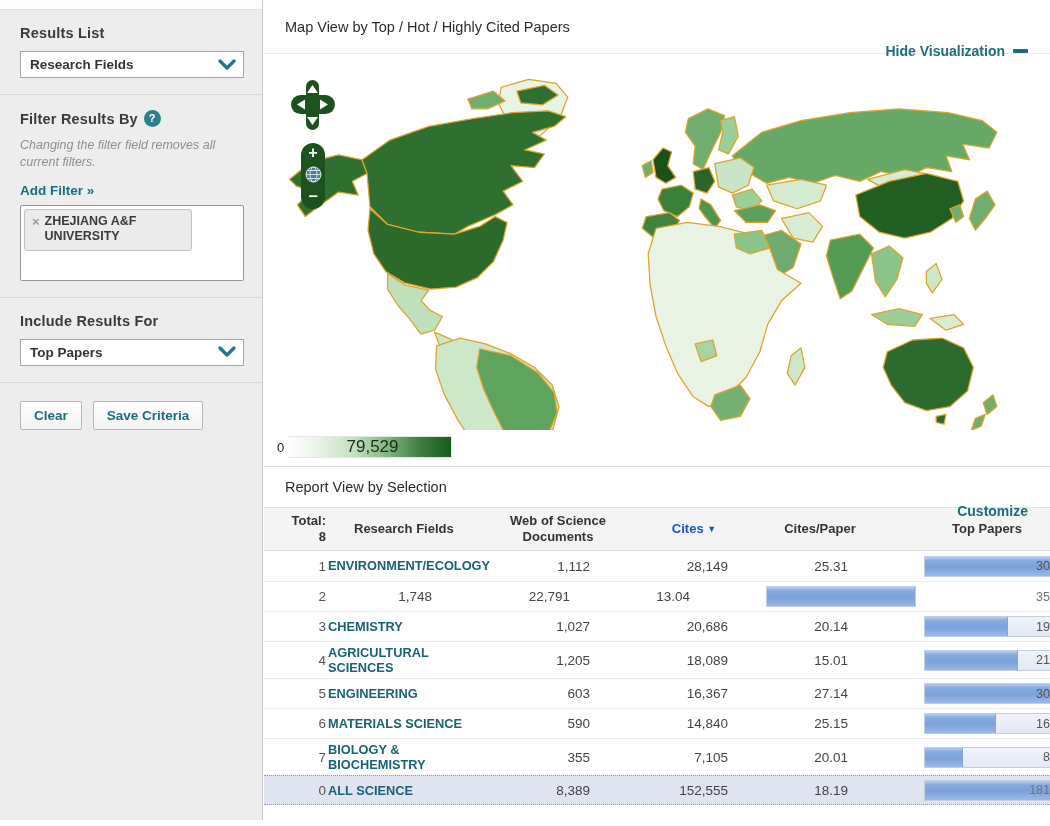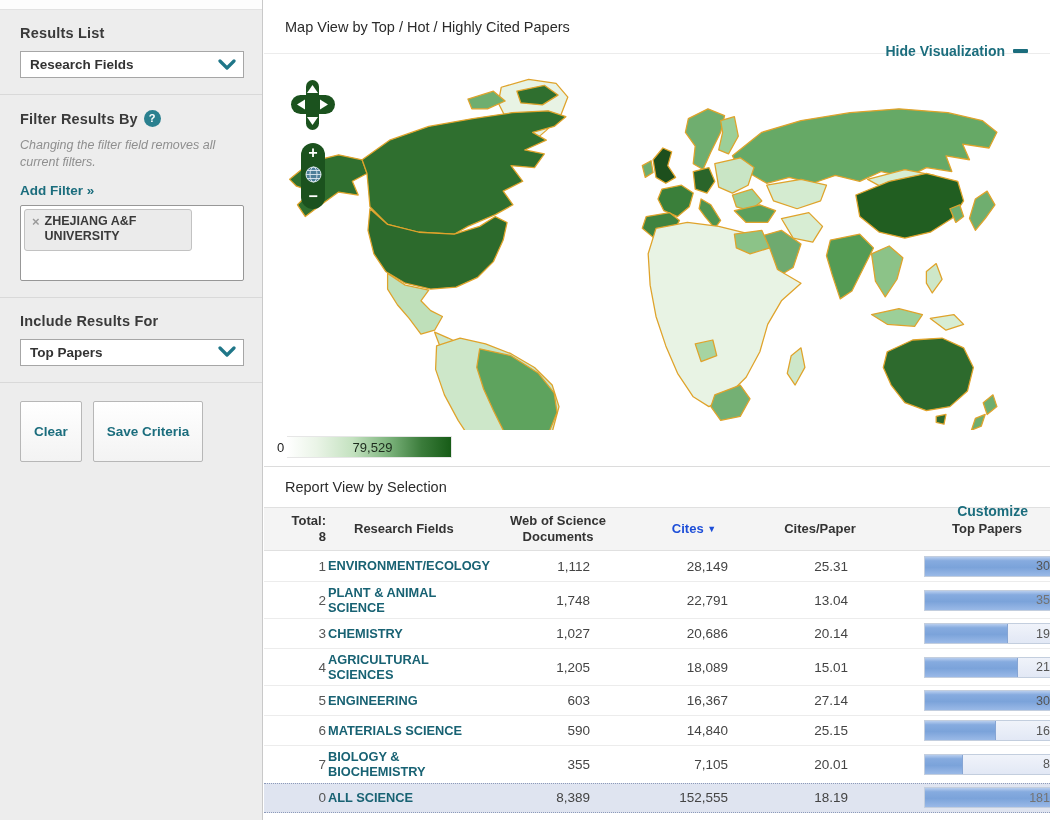--- a/index.html
+++ b/index.html
@@ -26,21 +26,21 @@
                 display:inline-block; margin-bottom:7px; cursor:pointer; }
   .filter-box { background:#fff; border:1px solid #979797; height:76px; padding:3px; border-radius:2px; }
   .filter-tag { display:flex; align-items:flex-start; gap:5px; background:#ebebeb;
                 border:1px solid #c2c2c2; border-radius:3px; padding:4px 8px 5px 7px;
                 width:168px; cursor:pointer; }
   .tag-x { color:#9a9a9a; font-weight:bold; font-size:13px; line-height:1.2; }
   .tag-label { font-size:12.5px; font-weight:bold; color:#3a3a3a; line-height:1.25; width:118px; }
   .btn-row { padding:18px 20px; display:flex; gap:11px; }
   .side-btn { background:linear-gradient(#ffffff,#f3f3f3); border:1px solid #b7b7b7;
               border-radius:2px; color:#1b6d7d; font-weight:bold; font-size:13.5px;
-              font-family:"Liberation Sans",sans-serif; padding:22px 13px; cursor:pointer;text-align:center; }
+              font-family:"Liberation Sans",sans-serif; padding:6px 13px; cursor:pointer;text-align:center; }
 
   
   .main { position:absolute; left:264px; top:0; right:0; bottom:0; background:#fff; overflow:hidden; }
   .map-header { height:54px; display:flex; justify-content:space-between; align-items:center;
                 padding:0 22px 0 21px; border-bottom:1px solid #ececec; }
   .panel-title { font-size:14.5px; font-weight:normal; color:#2b2b2b; }
   .teal-link { color:#1b6d7d; font-weight:bold; font-size:14px; text-decoration:none;
                display:flex; align-items:center; gap:8px; cursor:pointer;margin-top:48px; }
   .minus-glyph { display:inline-block; width:15px; height:4px; background:#1b6d7d; border-radius:1px; }
 
@@ -51,21 +51,21 @@
                display:flex; flex-direction:column; align-items:center; justify-content:space-between;
                padding:3px 0 6px 0; }
   .zoom-btn { color:#fff; font-weight:bold; font-size:15px; line-height:14px; cursor:pointer;
               font-family:"DejaVu Sans Mono",monospace; }
   .legend { position:absolute; left:13px; bottom:8px; display:flex; align-items:center; }
   .legend-min { font-size:13px; color:#222; margin-right:3px; }
   .legend-bar { position:relative; width:165px; height:22px;
                 background:linear-gradient(to right,#ffffff 0%,#eaf4e7 18%,#c4e2c0 40%,#7db47d 62%,#3b7c3b 82%,#175c17 100%);
                 border:1px solid #e6e6e6; border-left:none; }
   .legend-max { position:absolute; left:52%; top:50%; transform:translate(-50%,-50%);
-                font-size:13px; color:#1d2b1d; }
+                font-size:17px; color:#1d2b1d; }
 
   .report-header { height:40px; display:flex; justify-content:space-between; align-items:center;
                    padding:0 22px 0 21px; }
 
   
   .report-table { width:100%; }
   .thead { display:flex; align-items:center; background:#f4f4f4;
            border-top:1px solid #e0e0e0; border-bottom:1px solid #e0e0e0; height:44px; }
   .tr { display:flex; align-items:center; border-top:1px solid #ececec; min-height:30px; padding:3px 0; }
   .tbody .tr:first-child { border-top:none; }
@@ -263,21 +263,20 @@
       <div class="td col-bar">
         <div class="bar-track">
               <div class="bar-fill" style="width: 88%;"></div>
             </div>
         <span class="bar-label">30</span>
       </div>
     </div>
 
     <div class="tr">
       <div class="td col-rank rank-cell">2</div>
-      <div class="td col-field"><a class="field-link">PLANT &amp; ANIMAL SCIENCE</a></div>
       <div class="td num col-docs">1,748</div>
       <div class="td num col-cites">22,791</div>
       <div class="td num col-cpp">13.04</div>
       <div class="td col-bar">
         <div class="bar-track">
               <div class="bar-fill" style="width: 100%;"></div>
             </div>
         <span class="bar-label on-fill">35</span>
       </div>
     </div>

